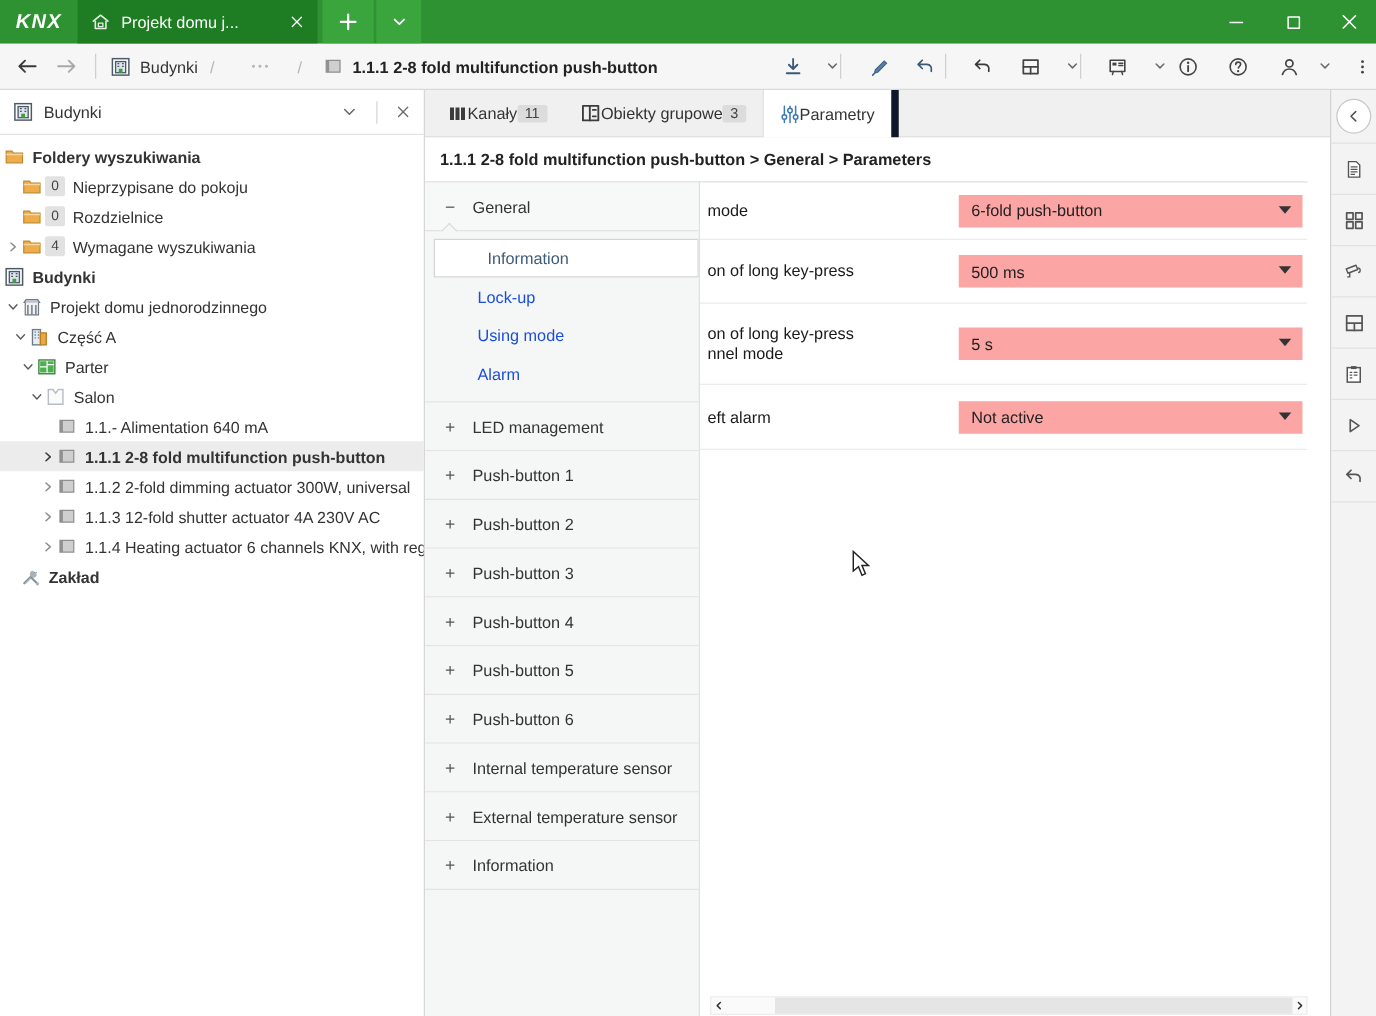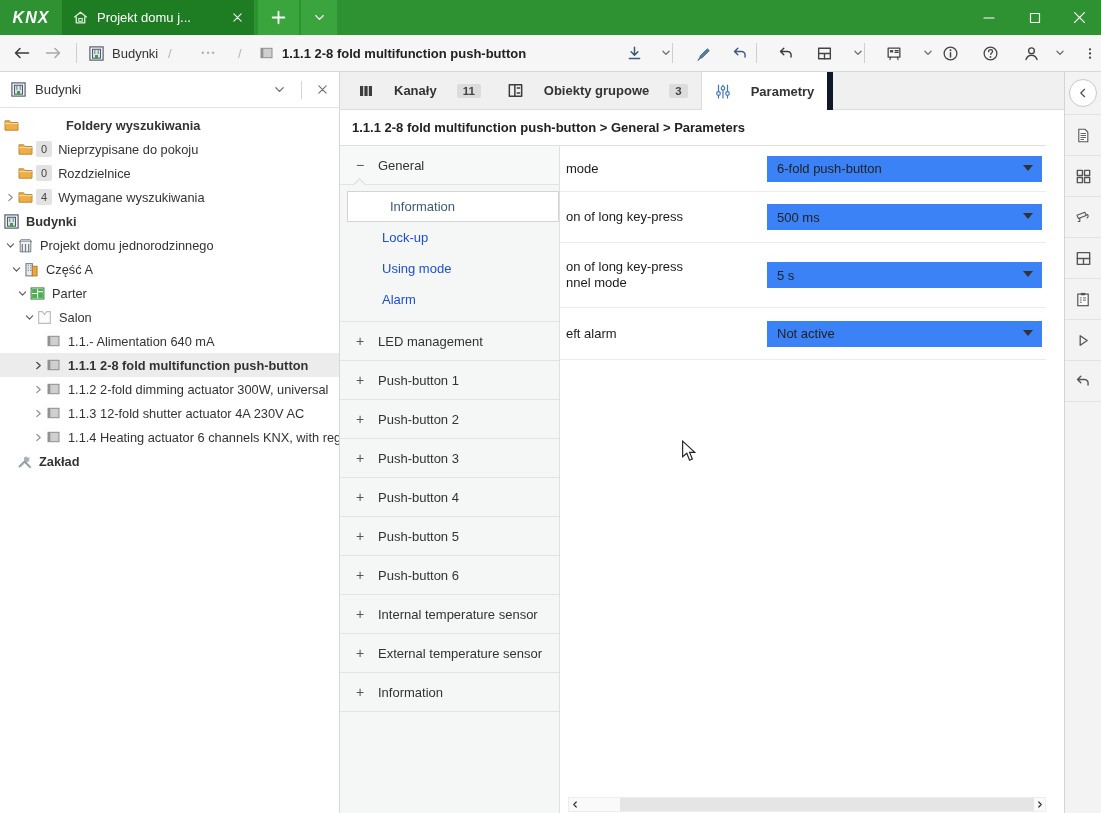--- a/index.html
+++ b/index.html
@@ -48,22 +48,22 @@
   .trow.bold { font-weight:bold; }
   .trow.sel { background:#ececec; font-weight:bold; }
   .exp { width:13px; flex:none; display:flex; align-items:center; justify-content:center; }
   .badge { background:#e2e2e2; border-radius:2px; font-size:11px; color:#444; padding:0 5px;
            margin:0 6px 0 2px; line-height:16px; }
   .tlabel { margin-left:6px; }
 
   
   .tabstrip { position:absolute; left:340px; top:72px; width:724px; height:38px; background:#f0f0f0;
               border-bottom:1px solid #dcdcdc; display:flex; align-items:stretch; padding-left:5px; }
-  .mtab { display:flex; align-items:center; gap:20px; padding:0 13px; font-size:13px; color:#333;
-          position:relative;font-weight:bold; }
+  .mtab { display:flex; align-items:center; gap:0; padding:0 13px; font-size:13px; color:#333;
+          position:relative; }
   .mtab .mbadge { background:#dcdcdc; border-radius:2px; padding:1px 6px; font-size:11.5px; color:#444; }
   .mtab.active { background:#fff; border-left:1px solid #dcdcdc; border-right:6px solid #0f172a;
                  margin-bottom:-1px; }
   .crumb-row { position:absolute; left:340px; top:110px; width:724px; height:35px; background:#fff;
                display:flex; align-items:center; padding-left:12px; font-weight:bold; font-size:13px;
                color:#222; }
 
   
   .ptree { position:absolute; left:340px; top:145px; width:220px; height:668px; background:#f5f6f6;
            border-top:1px solid #e0e0e0; border-right:1px solid #e0e0e0; overflow:hidden; }
@@ -75,21 +75,21 @@
            border-left:1px solid #d9d9d9; border-top:1px solid #d9d9d9; transform:rotate(45deg); }
   .pchild { height:31px; display:flex; align-items:center; padding-left:42px; font-size:13px; color:#1d4ed8; }
   .pchild.sel { background:#fff; border:1px solid #d4d4d4; color:#3d5a78; margin-left:7px; }
 
   
   .ppanel { position:absolute; left:560px; top:145px; width:486px; height:767px; background:#fff;
             border-top:1px solid #e0e0e0; overflow:hidden; }
   .prow { display:flex; align-items:center; justify-content:space-between;
           border-bottom:1px solid #ececec; padding:0 4px 0 6px; }
   .prow .plabel { font-size:13px; color:#1a1a1a; line-height:16px; }
-  .ddl { width:275px; height:26px; background:#3b82f6; display:flex; align-items:center;
+  .ddl { width:275px; height:26px; background:#fca5a5; display:flex; align-items:center;
          padding:0 24px 0 10px; position:relative; font-size:13px; color:#222; flex:none; }
   .ddl .arr { position:absolute; right:9px; top:9px; width:0; height:0; border-left:5px solid transparent;
               border-right:5px solid transparent; border-top:6px solid #333; }
   .r1 { height:46px; } .r2 { height:51px; } .r3 { height:65px; } .r4 { height:52px; }
 
   
   .hscroll { position:absolute; left:568px; top:797px; width:478px; height:15px; background:#fafafa;
              border:1px solid #ededed; display:flex; align-items:center; }
   .harrow { width:11px; height:13px; display:flex; align-items:center; justify-content:center;
             color:#333; font-size:10px; }
@@ -344,21 +344,21 @@
         </svg>
       </span>
     <span class="sb-sep"></span>
     <span class="icon">
         <svg width="13" height="13" viewBox="0 0 16 16">
           <path d="M3.5 3.5 12.5 12.5 M12.5 3.5 3.5 12.5" fill="none" stroke="#6a6a6a" stroke-width="1.3" stroke-linecap="round" stroke-linejoin="round"></path>
         </svg>
       </span>
   </div>
   <div class="tree" id="tree">
-      <div class="trow bold" style="padding-left: 3px; gap: 40px;">
+      <div class="trow bold" style="padding-left: 3px;">
         <span class="icon">
           <svg width="17" height="16" viewBox="0 0 16 16">
             <path d="M1.5 3.8 h4.6 l1.2 1.7 h7.2 v7.7 h-13 Z" fill="#efac4b" stroke="#c08a2f" stroke-width="1"></path>
             <path d="M1.5 6.6 h13" stroke="#f8d79d" stroke-width="1.1"></path>
           </svg>
         </span>
         <span class="tlabel">Foldery wyszukiwania</span>
       </div>
       <div class="trow" style="padding-left: 4px;">
         <span class="exp"></span>

